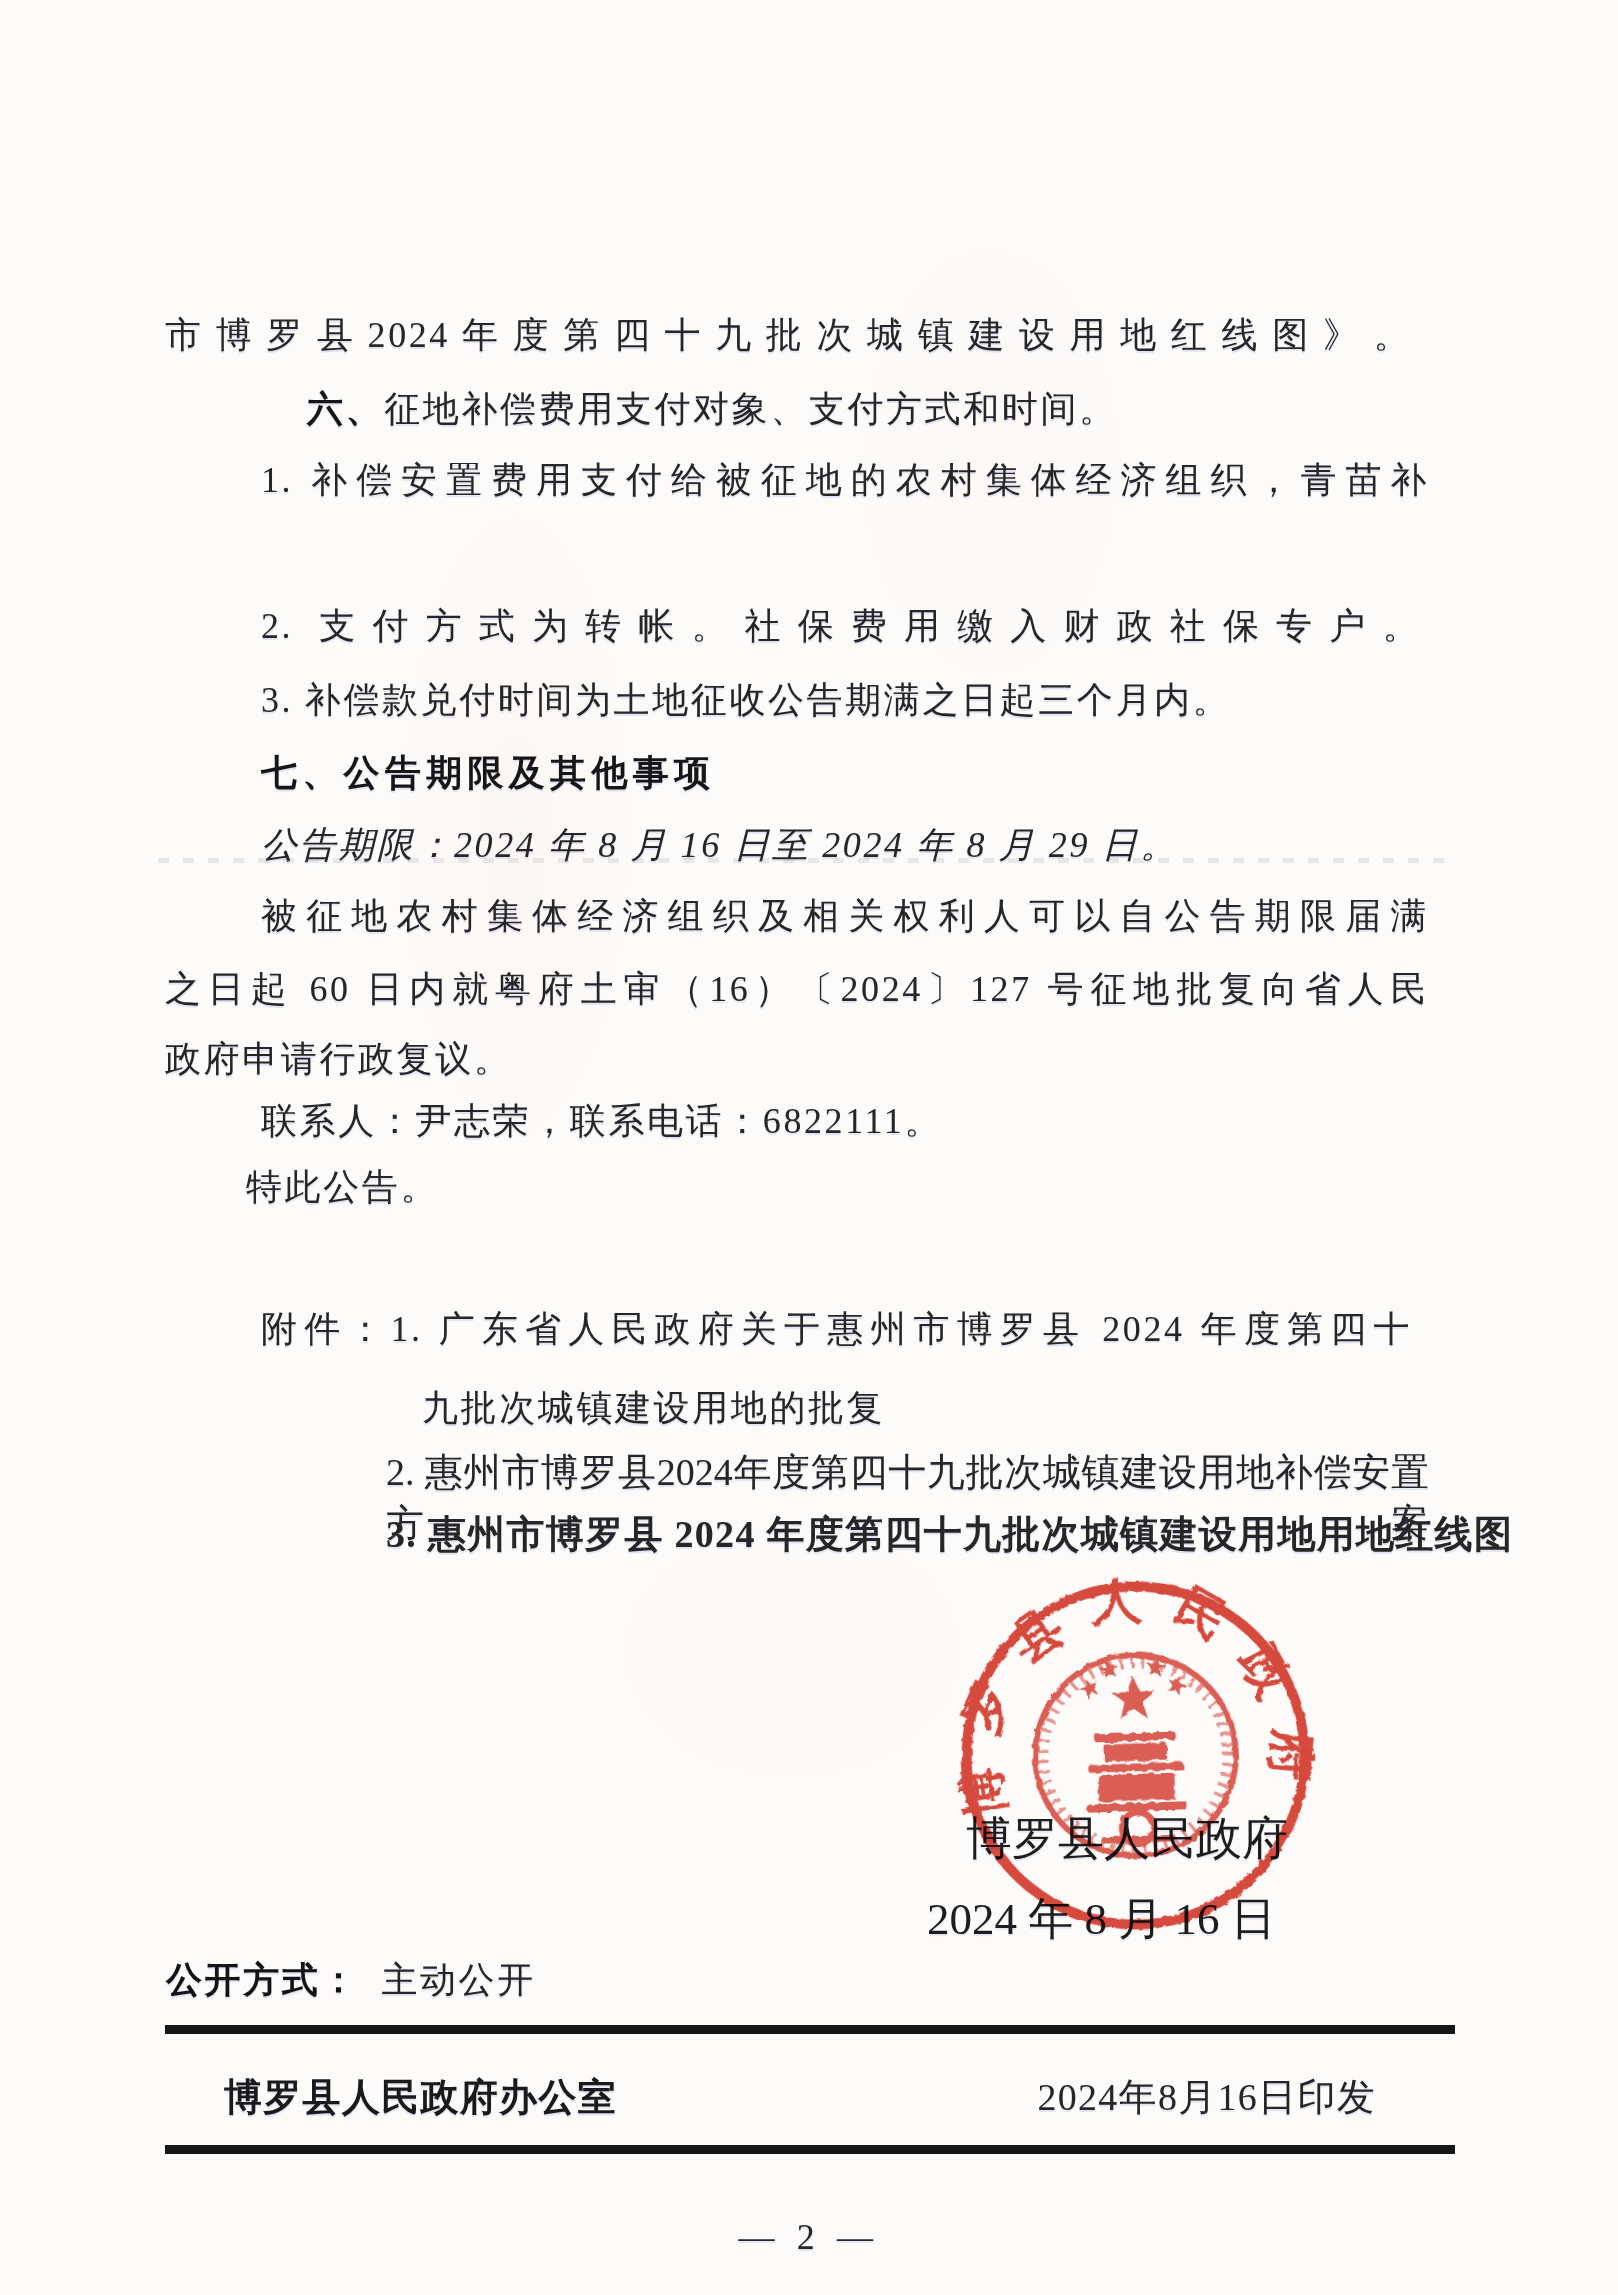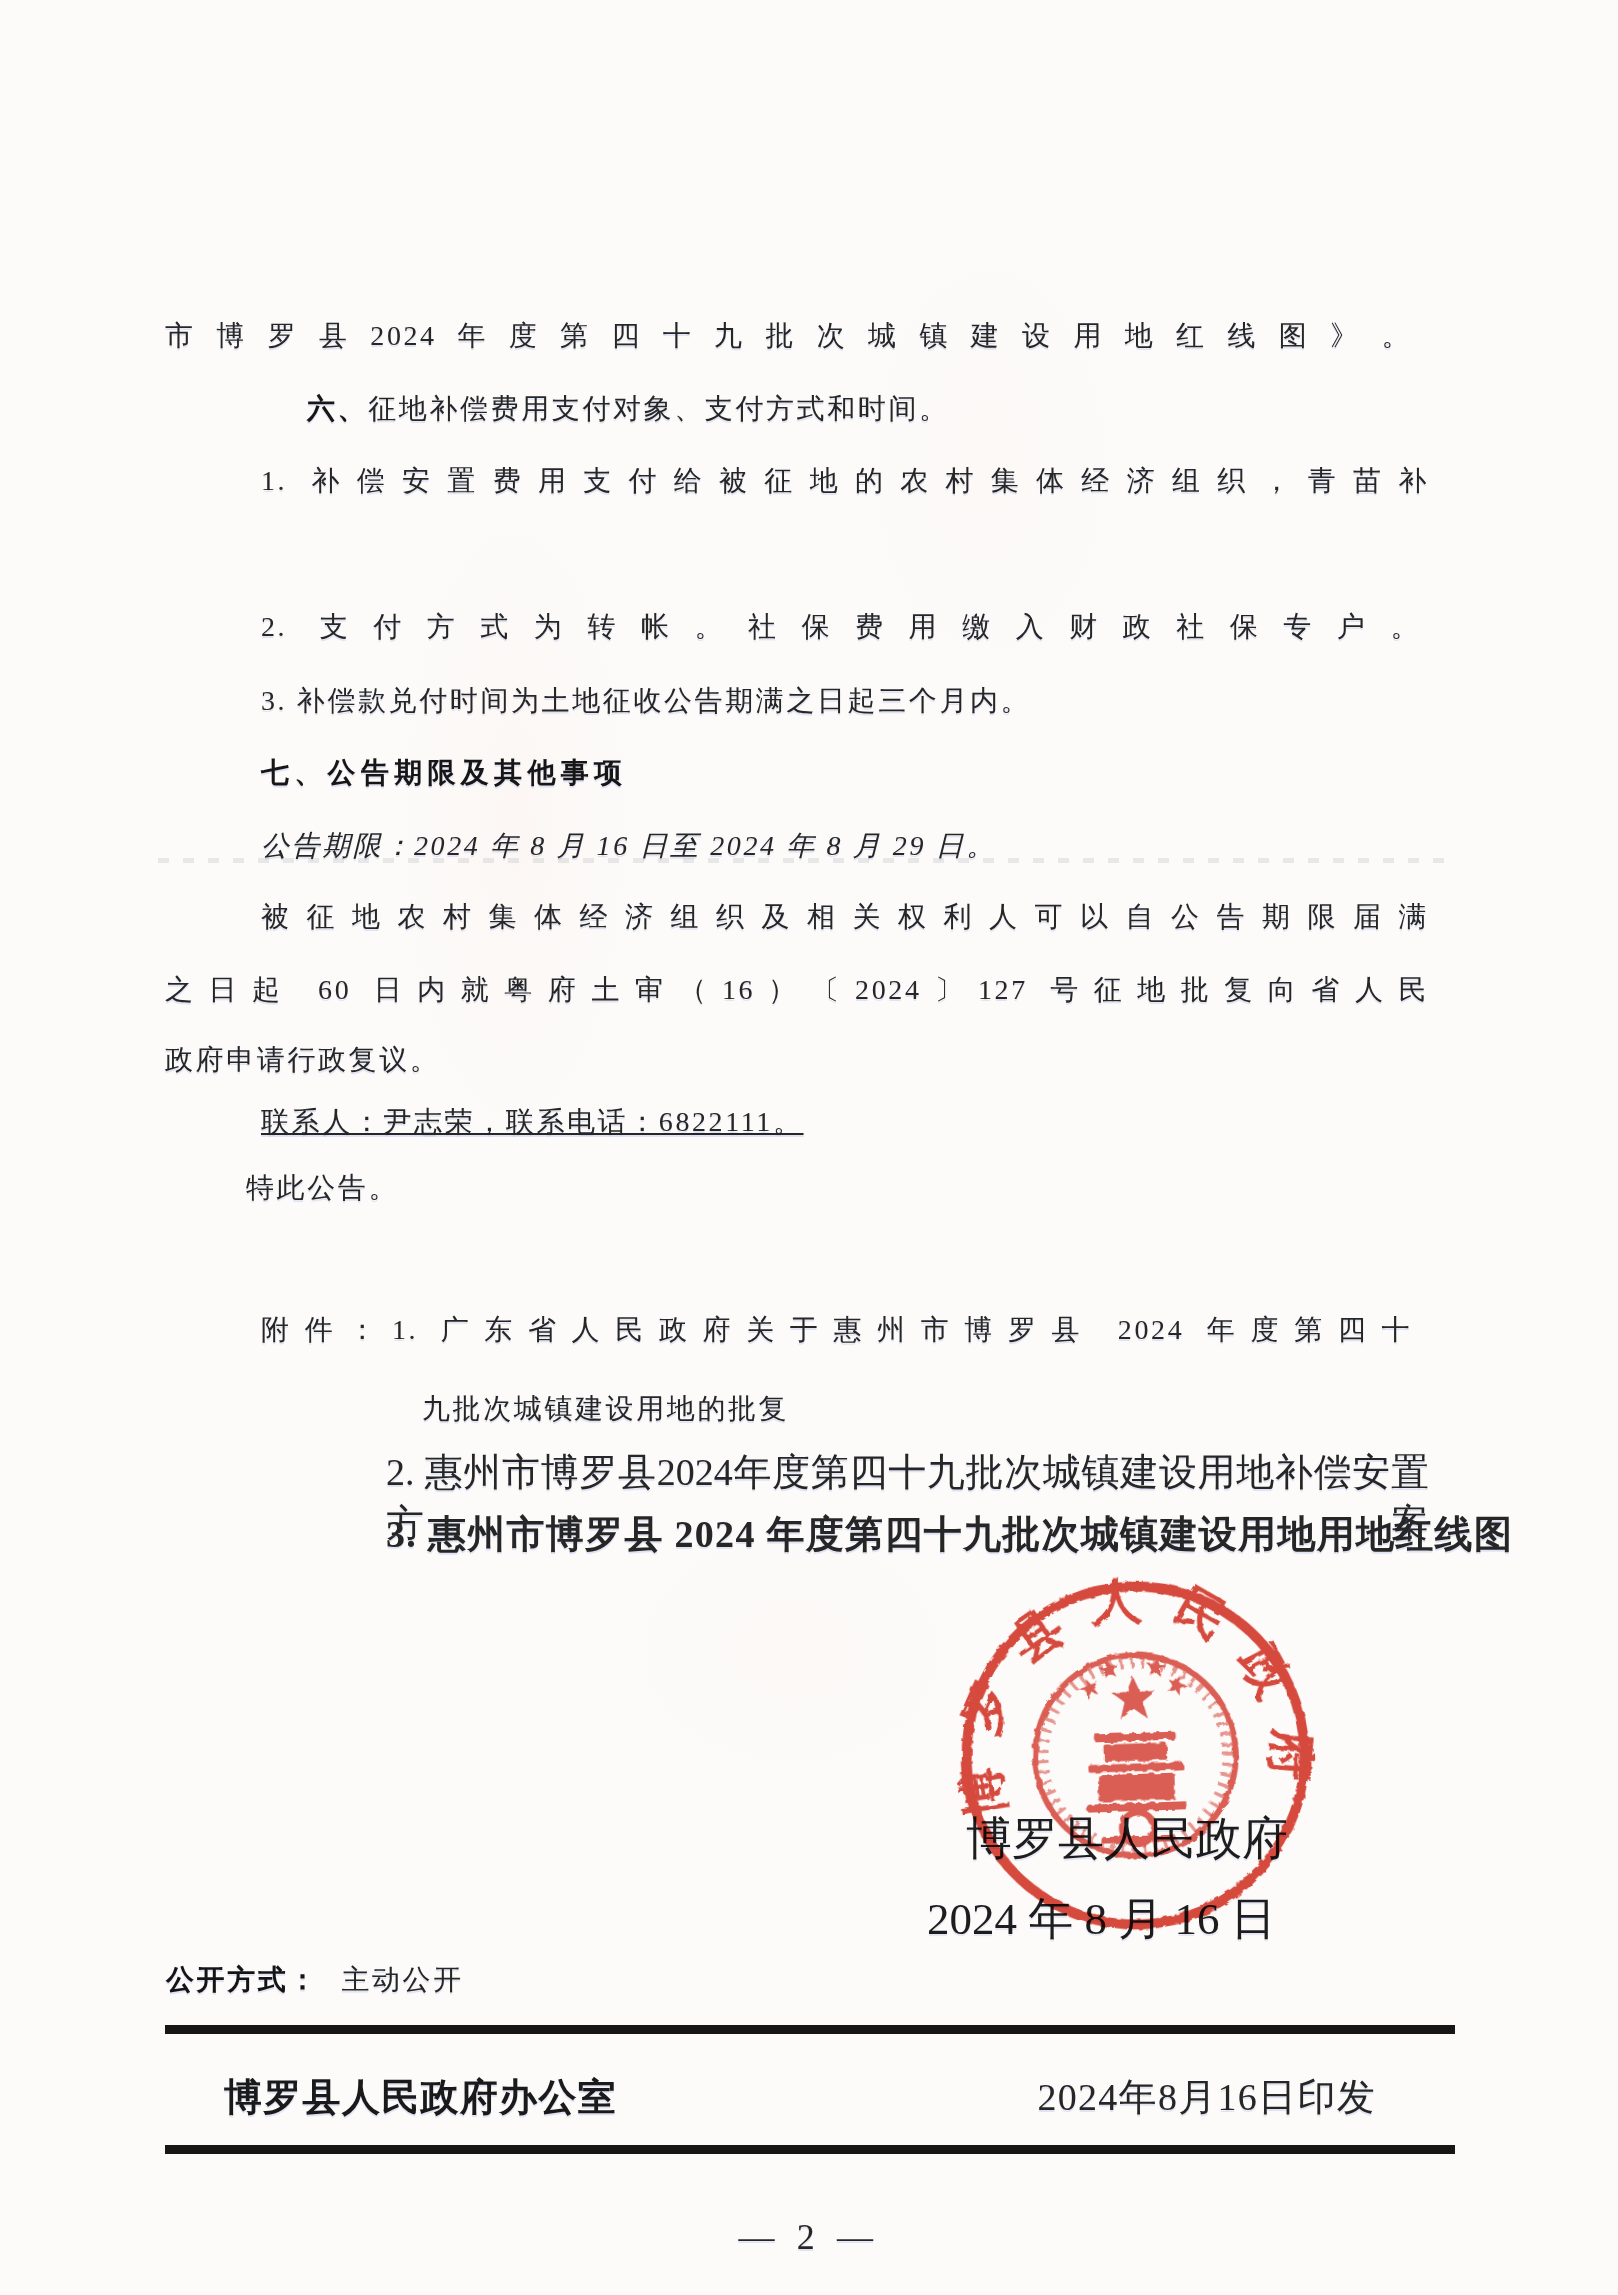--- a/index.html
+++ b/index.html
@@ -14,21 +14,21 @@
   
   .page::before{
     content:"";position:absolute;inset:0;pointer-events:none;
     background:
       radial-gradient(ellipse 172px 462px at 515px 825px, rgba(255,190,190,.07), transparent 70%),
       radial-gradient(ellipse 198px 330px at 990px 462px, rgba(255,205,205,.05), transparent 70%),
       radial-gradient(ellipse 264px 198px at 792px 1650px, rgba(255,210,200,.05), transparent 70%);
   }
   .ln{
     position:absolute;
-    font-size:28px;
+    font-size:36px;
     letter-spacing:2.6px;
     line-height:51px;
     white-space:nowrap;
     text-shadow:0 2px 0.7px rgba(95,115,215,.18);
   }
   .just{
     white-space:normal;
     text-align:justify;
     text-align-last:justify;
     text-justify:inter-character;
@@ -77,21 +77,21 @@
   <div class="ln" style="top:675px;left:261px;">3. 补偿款兑付时间为土地征收公告期满之日起三个月内。</div>
 
   <div class="ln boldhead" style="top:747px;left:261px;letter-spacing:5.3px;">七、公告期限及其他事项</div>
 
   <div class="ln" style="top:820px;left:261px;font-style:italic;">公告期限：2024 年 8 月 16 日至 2024 年 8 月 29 日。</div>
   <div class="streak"></div>
 
   <div class="ln just" style="top:891px;left:261px;width:1168px;">被征地农村集体经济组织及相关权利人可以自公告期限届满</div>
   <div class="ln just" style="top:964px;left:165px;width:1264px;">之日起 60 日内就粤府土审（16）〔2024〕127 号征地批复向省人民</div>
   <div class="ln" style="top:1034px;left:165px;">政府申请行政复议。</div>
-  <div class="ln" style="top:1096px;left:261px;text-decoration:underline;">联系人：尹志荣，联系电话：6822111。</div>
+  <div class="ln" style="top:1096px;left:261px;">联系人：尹志荣，联系电话：6822111。</div>
   <div class="ln" style="top:1162px;left:246px;">特此公告。</div>
 
   <div class="ln just" style="top:1304px;left:261px;width:1151px;">附件：1. 广东省人民政府关于惠州市博罗县 2024 年度第四十</div>
   <div class="ln" style="top:1383px;left:422px;">九批次城镇建设用地的批复</div>
   <div class="ln just att-small" style="top:1447px;left:386px;width:1043px;">2. 惠州市博罗县2024年度第四十九批次城镇建设用地补偿安置方案</div>
   <div class="ln att-small" style="top:1509px;left:386px;letter-spacing:1.3px;font-weight:bold;">3. 惠州市博罗县 2024 年度第四十九批次城镇建设用地用地红线图</div>
 
   <div class="sig" style="top:1808px;left:966px;">博罗县人民政府</div>
   <div class="sig" style="top:1889px;left:927px;font-size:45px;">2024 年 8 月 16 日</div>
 

